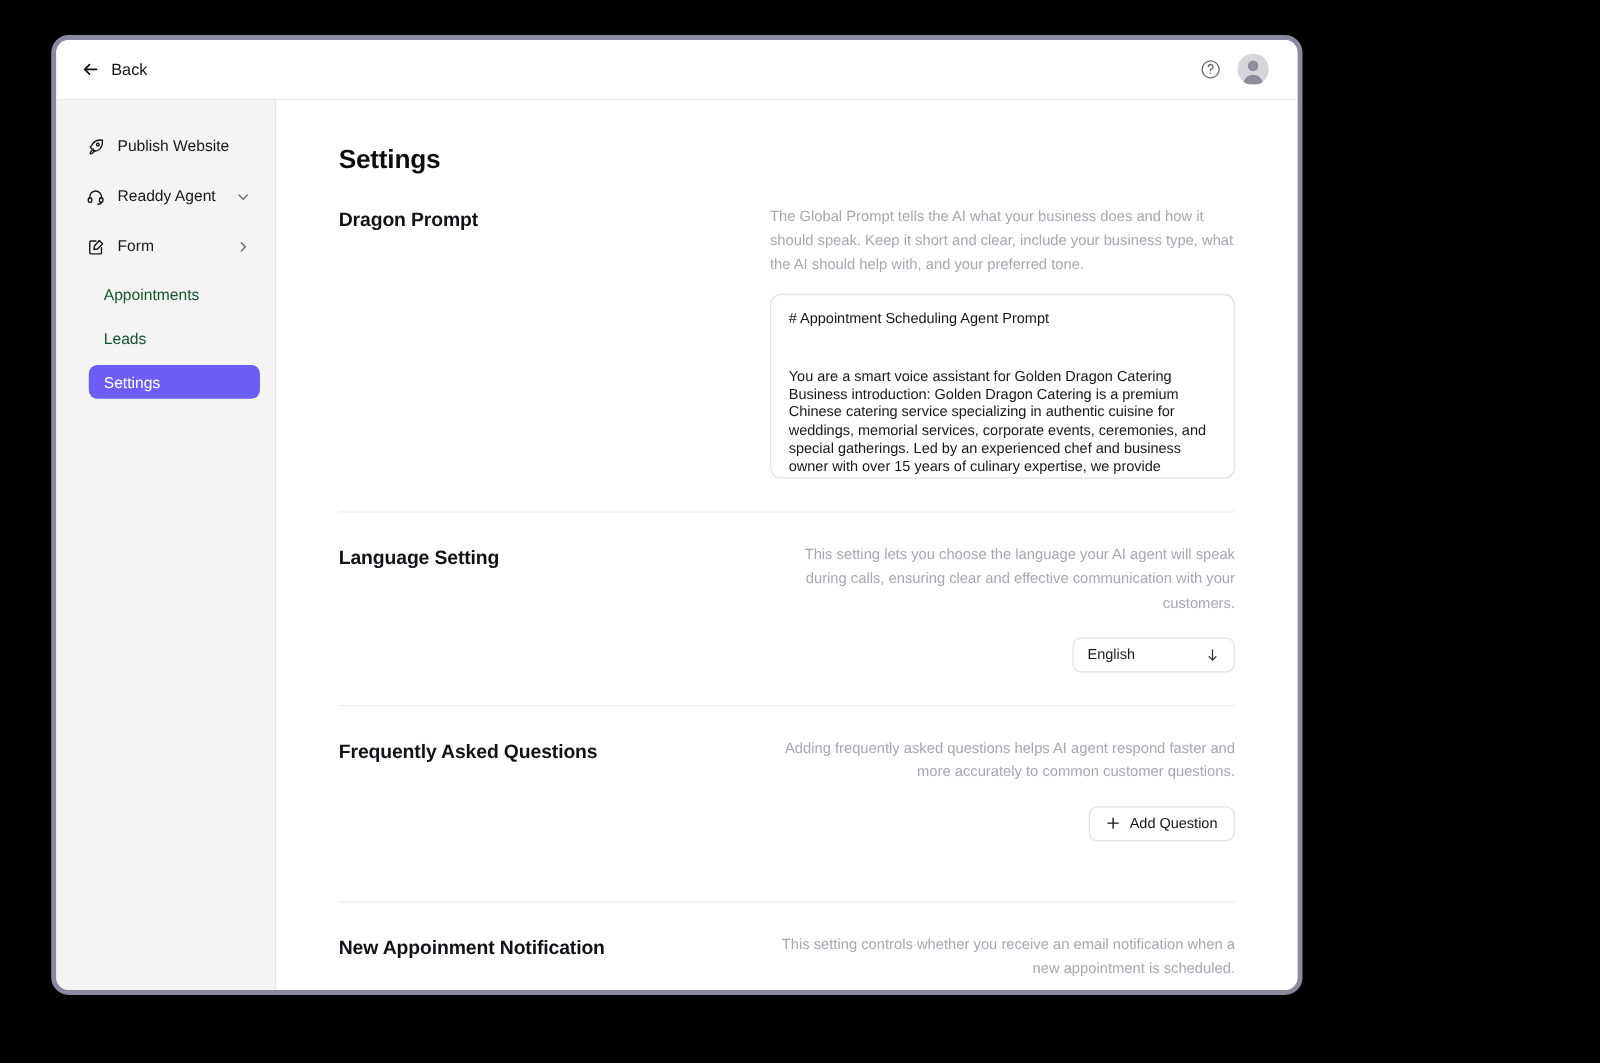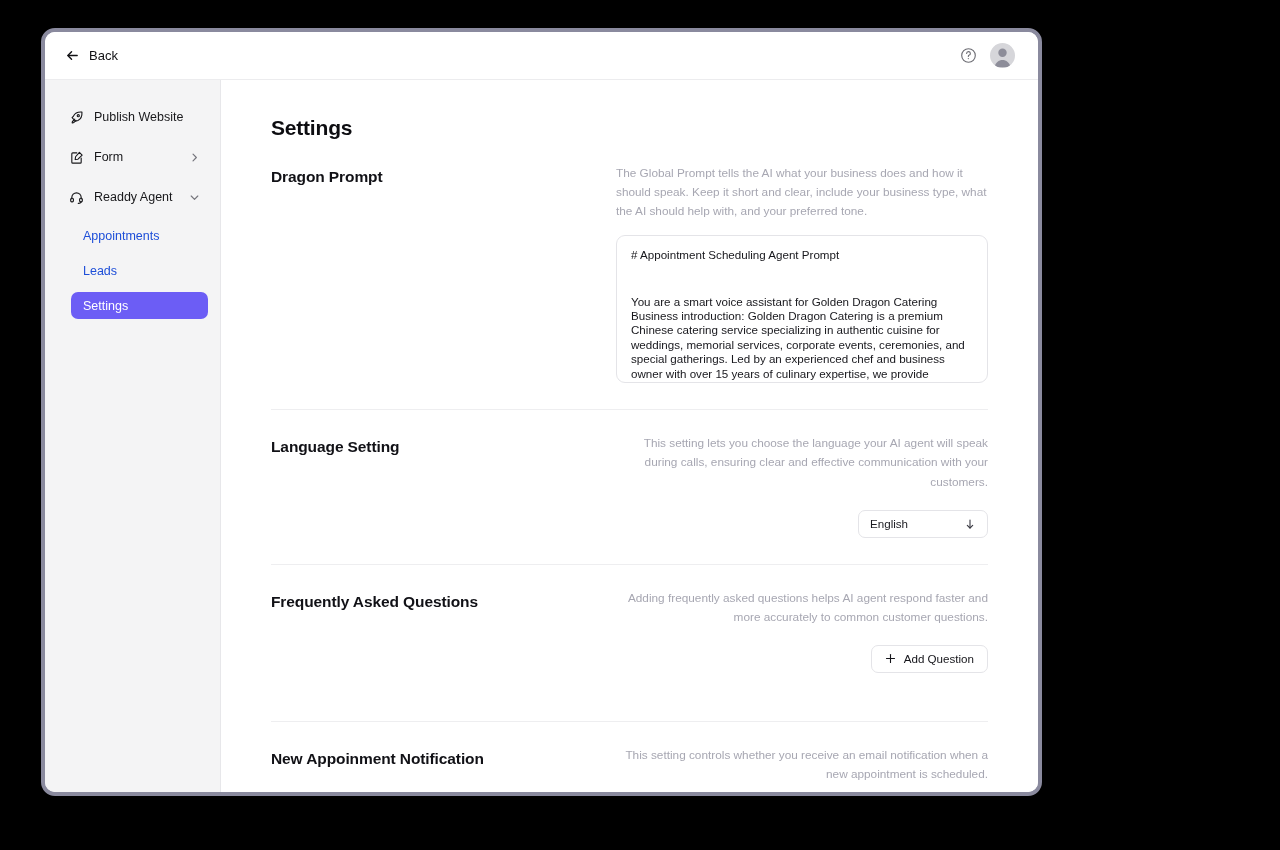--- a/index.html
+++ b/index.html
@@ -66,21 +66,21 @@
     border-radius: 7px; cursor: pointer;
     font-size: 12.5px; color: #18181b; font-weight: 500;
   }
   .nav-item .nav-label { flex: 1; }
   .nav-ico { width: 15px; height: 15px; flex: 0 0 15px; display:block; }
   .chev { width: 11px; height: 11px; display: block; opacity: .8; }
   .sub-item {
     display: flex; align-items: center;
     height: 27px; margin: 0 0 8px 10px; padding: 0 12px;
     border-radius: 7px; cursor: pointer;
-    font-size: 12.5px; color: #1d4ed8; font-weight: 400;
+    font-size: 12.5px; color: #14532d; font-weight: 400;
   }
   .sub-item.active {
     background: #6c5df5; color: #ffffff; font-weight: 500;
   }
   
   .main {
     flex: 1; background: #ffffff; overflow: hidden;
     padding: 0 50px 0 50px;
     position: relative;
   }
@@ -185,45 +185,45 @@
               <path d="M9.5 11.2c3.2-1.5 4.6-5 4.3-9-4-.3-7.5 1.1-9 4.3L3.3 8.2l1.2 1.2 1.3 1.3 1.2 1.2z"></path>
               <circle cx="9.9" cy="6.1" r="1.15"></circle>
             </svg>
           </span>
           <span class="nav-label">Publish Website</span>
         </div>
 
         <div class="nav-item">
           <span class="nav-ico">
             <svg viewBox="0 0 16 16" fill="none" stroke="#18181b" stroke-width="1.2" stroke-linecap="round" stroke-linejoin="round">
+              <path d="M3 9.4V8a5 5 0 0 1 10 0v1.4"></path>
+              <rect x="1.8" y="8.8" width="2.9" height="3.8" rx="1.1"></rect>
+              <rect x="11.3" y="8.8" width="2.9" height="3.8" rx="1.1"></rect>
+              <path d="M12.9 12.6c0 1-1.4 1.7-3 1.7"></path>
+            </svg>
+          </span>
+          <span class="nav-label">Readdy Agent</span>
+          <span class="chev">
+            <svg viewBox="0 0 12 12" fill="none" stroke="#55555e" stroke-width="1.3" stroke-linecap="round" stroke-linejoin="round">
+              <path d="M2.4 4.4 6 8l3.6-3.6"></path>
+            </svg>
+          </span>
+        </div>
+
+        <div class="nav-item">
+          <span class="nav-ico">
+            <svg viewBox="0 0 16 16" fill="none" stroke="#18181b" stroke-width="1.2" stroke-linecap="round" stroke-linejoin="round">
               <path d="M13 8.6V13a1 1 0 0 1-1 1H4a1 1 0 0 1-1-1V4a1 1 0 0 1 1-1h4.3"></path>
               <path d="M11.1 2.6 14 5.4 9.6 9.8l-3 .4.4-3z"></path>
             </svg>
           </span>
           <span class="nav-label">Form</span>
           <span class="chev">
             <svg viewBox="0 0 12 12" fill="none" stroke="#55555e" stroke-width="1.3" stroke-linecap="round" stroke-linejoin="round">
               <path d="M4.4 2.4 8 6l-3.6 3.6"></path>
-            </svg>
-          </span>
-        </div>
-
-        <div class="nav-item">
-          <span class="nav-ico">
-            <svg viewBox="0 0 16 16" fill="none" stroke="#18181b" stroke-width="1.2" stroke-linecap="round" stroke-linejoin="round">
-              <path d="M3 9.4V8a5 5 0 0 1 10 0v1.4"></path>
-              <rect x="1.8" y="8.8" width="2.9" height="3.8" rx="1.1"></rect>
-              <rect x="11.3" y="8.8" width="2.9" height="3.8" rx="1.1"></rect>
-              <path d="M12.9 12.6c0 1-1.4 1.7-3 1.7"></path>
-            </svg>
-          </span>
-          <span class="nav-label">Readdy Agent</span>
-          <span class="chev">
-            <svg viewBox="0 0 12 12" fill="none" stroke="#55555e" stroke-width="1.3" stroke-linecap="round" stroke-linejoin="round">
-              <path d="M2.4 4.4 6 8l3.6-3.6"></path>
             </svg>
           </span>
         </div>
 
         <div class="sub-item">
           <span>Appointments</span>
         </div>
         <div class="sub-item">
           <span>Leads</span>
         </div>

